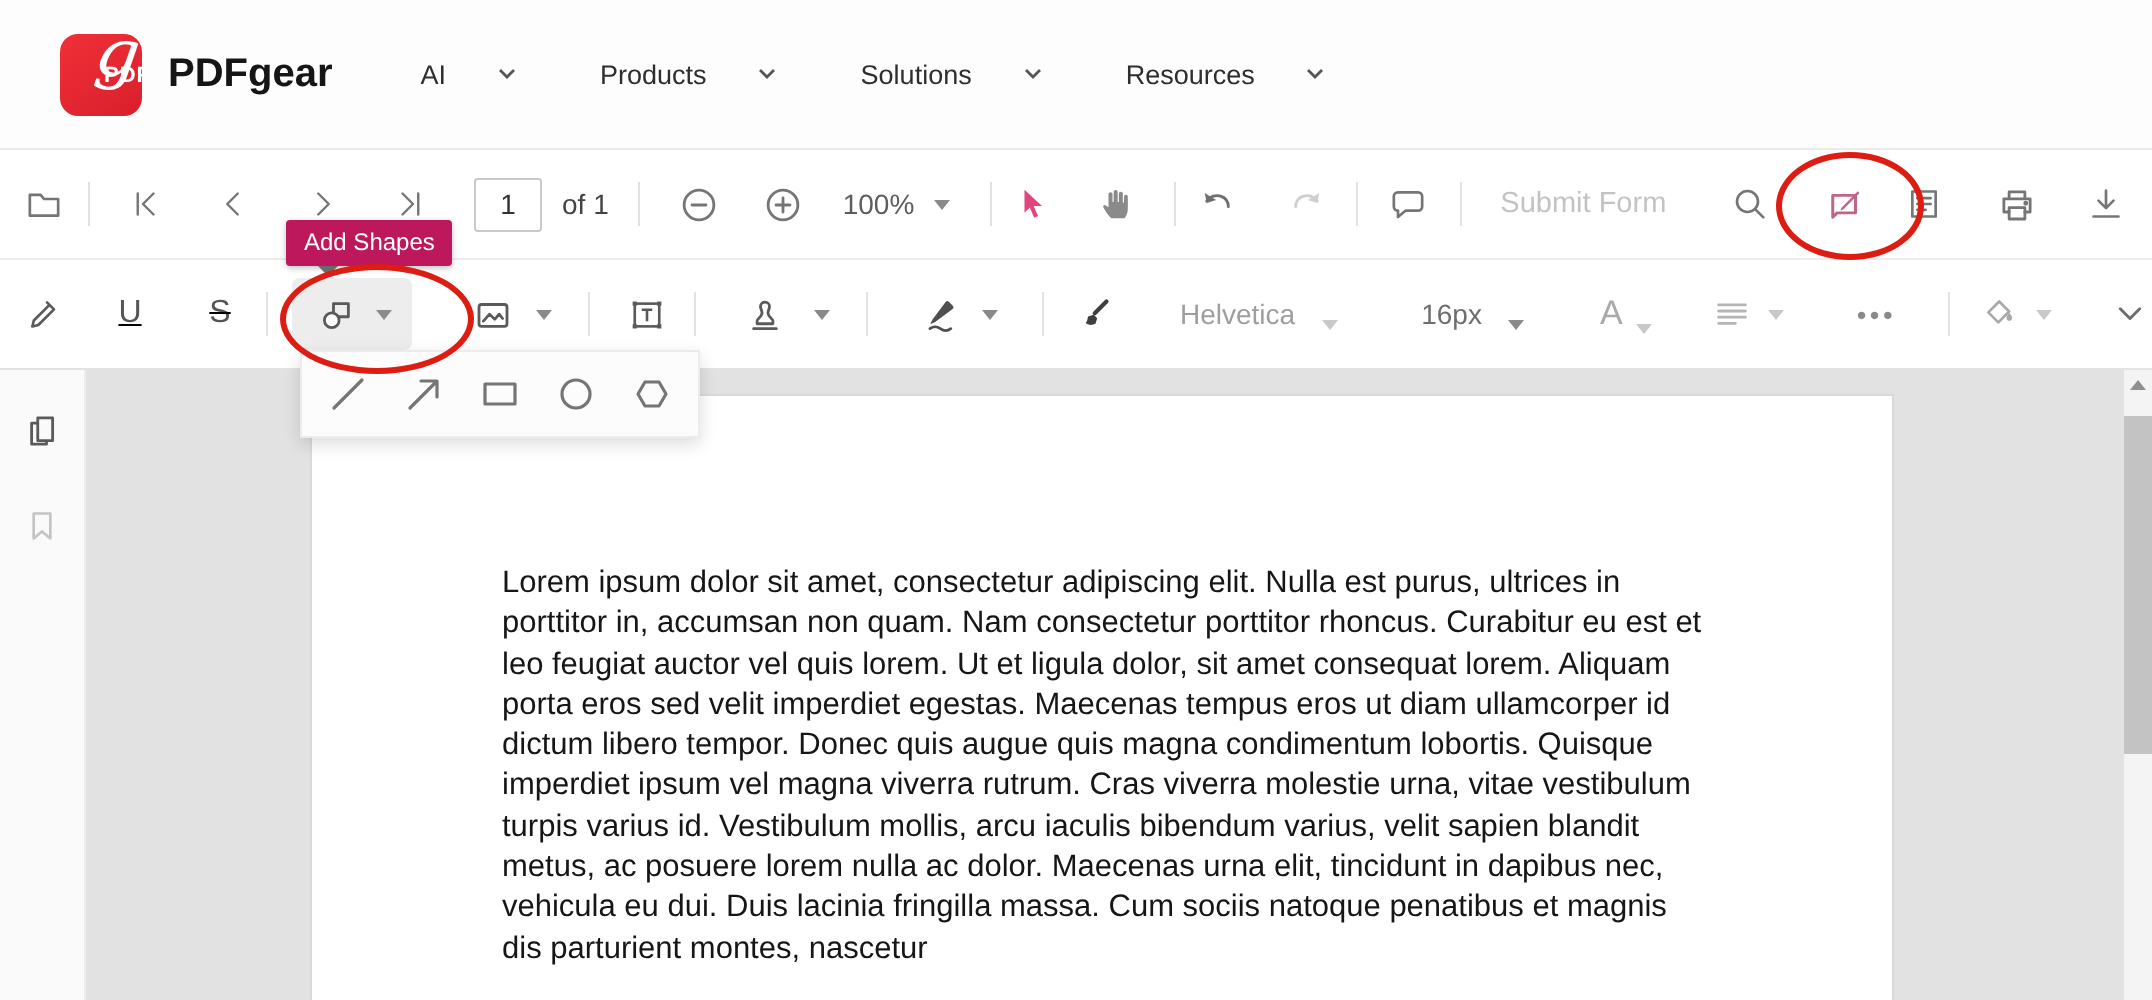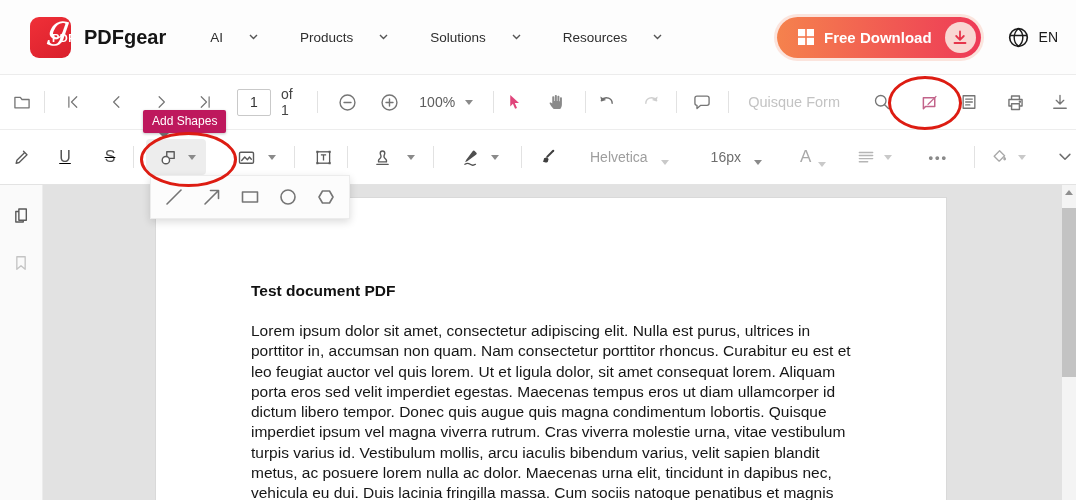--- a/index.html
+++ b/index.html
@@ -121,41 +121,20 @@
           </svg>
       </div>
       <div class="nav-item">
         <span>Resources</span>
         <svg class="chev" viewBox="0 0 9 6">
             <polyline points="1,1 4.5,4.5 8,1"></polyline>
           </svg>
       </div>
     </div>
 
-    <div class="hdr-right">
-      <div class="dl-btn">
-        <svg class="win" width="16" height="16" viewBox="0 0 16 16">
-          <rect x="0" y="0" width="7.2" height="7.2" fill="#fff"></rect>
-            <rect x="8.8" y="0" width="7.2" height="7.2" fill="#fff"></rect>
-          <rect x="0" y="8.8" width="7.2" height="7.2" fill="#fff"></rect>
-            <rect x="8.8" y="8.8" width="7.2" height="7.2" fill="#fff"></rect>
-        </svg>
-        <span class="lbl">Free Download</span>
-        <span class="dl-badge">
-          <svg width="14" height="15" viewBox="0 0 14 15">
-              <path d="M7 1.5 v8 M3.2 6 L7 9.8 L10.8 6 M1.5 13 h11" stroke="#e6354b" stroke-width="1.8" fill="none" stroke-linecap="round" stroke-linejoin="round"></path>
-            </svg>
-        </span>
-      </div>
-      <svg class="globe" width="23" height="23" viewBox="0 0 24 24">
-        <circle cx="12" cy="12" r="9.2" fill="none" stroke="#1a1a1a" stroke-width="1.7"></circle>
-        <path d="M12 2.8 c-6 4.5 -6 13.9 0 18.4 M12 2.8 c6 4.5 6 13.9 0 18.4 M3.2 10 h17.6" fill="none" stroke="#1a1a1a" stroke-width="1.5"></path>
-      </svg>
-      <span class="lang">EN</span>
-    </div>
   </div>
 
   <div class="toolbar1">
     <div class="tbtn">
       <svg class="ic" width="20" height="20" viewBox="0 0 24 24">
           <path d="M3.5 6.5 h6.5 l2 2.5 h8.5 v10 h-17 z"></path>
         </svg>
     </div>
     <div class="sep" style="margin-left:6px"></div>
     <div class="tbtn" style="margin-left:12px">
@@ -221,21 +200,21 @@
         <path d="M20 5.4 l-1.3 6 -5.6-1.8 z" fill="#cfcfcf"></path>
       </svg>
     </div>
     <div class="sep" style="margin-left:9px"></div>
     <div class="tbtn" style="margin-left:9px">
       <svg class="ic" width="20" height="20" viewBox="0 0 24 24">
         <path d="M6 5 h12 a2.5 2.5 0 0 1 2.5 2.5 v6 a2.5 2.5 0 0 1 -2.5 2.5 h-7.5 l-4.5 3.8 v-3.8 a2.5 2.5 0 0 1 -2.5 -2.5 v-6 A2.5 2.5 0 0 1 6 5 z"></path>
       </svg>
     </div>
     <div class="sep" style="margin-left:10px"></div>
-    <span class="submit-form" style="margin-left:19px">Quisque Form</span>
+    <span class="submit-form" style="margin-left:19px">Submit Form</span>
     <div class="tbtn" style="margin-left:26px">
       <svg class="ic" width="20" height="20" viewBox="0 0 24 24">
           <circle cx="10.5" cy="10.5" r="6.3"></circle>
           <path d="M15.2 15.2 L20 20"></path>
         </svg>
     </div>
     <div class="tbtn" style="margin-left:15px">
       <svg width="21" height="21" viewBox="0 0 24 24">
         <path d="M5 6.5 h13 v10 h-10.5 l-2.5 2.5 z" fill="none" stroke="#c2638a" stroke-width="1.7" stroke-linejoin="round"></path>
         <path d="M10 13.5 L19.3 4.2 l1 1 -9.3 9.3 -1.6 .6 z" fill="#c2638a"></path>
@@ -385,21 +364,20 @@
     </div>
     <div class="shape-opt">
       <svg class="ic" width="22" height="22" viewBox="0 0 22 22">
           <polygon points="7.5,5 14.5,5 18,11 14.5,17 7.5,17 4,11"></polygon>
         </svg>
     </div>
   </div>
 
   <div class="main">
     <div class="doc-page">
-      <div class="doc-heading">Test document PDF</div>
       <div class="doc-para">Lorem ipsum dolor sit amet, consectetur adipiscing elit. Nulla est purus, ultrices in porttitor in, accumsan non quam. Nam consectetur porttitor rhoncus. Curabitur eu est et leo feugiat auctor vel quis lorem. Ut et ligula dolor, sit amet consequat lorem. Aliquam porta eros sed velit imperdiet egestas. Maecenas tempus eros ut diam ullamcorper id dictum libero tempor. Donec quis augue quis magna condimentum lobortis. Quisque imperdiet ipsum vel magna viverra rutrum. Cras viverra molestie urna, vitae vestibulum turpis varius id. Vestibulum mollis, arcu iaculis bibendum varius, velit sapien blandit metus, ac posuere lorem nulla ac dolor. Maecenas urna elit, tincidunt in dapibus nec, vehicula eu dui. Duis lacinia fringilla massa. Cum sociis natoque penatibus et magnis dis parturient montes, nascetur</div>
     </div>
     <div class="side-panel">
       <div class="side-btn">
         <svg class="ic2" width="21" height="21" viewBox="0 0 24 24">
           <path d="M9 4.5 h8.5 v13 H9 z M9 7.5 H5.5 v12 h8.5 V17.5"></path>
         </svg>
       </div>
       <div class="side-btn">
         <svg width="20" height="20" viewBox="0 0 24 24">

